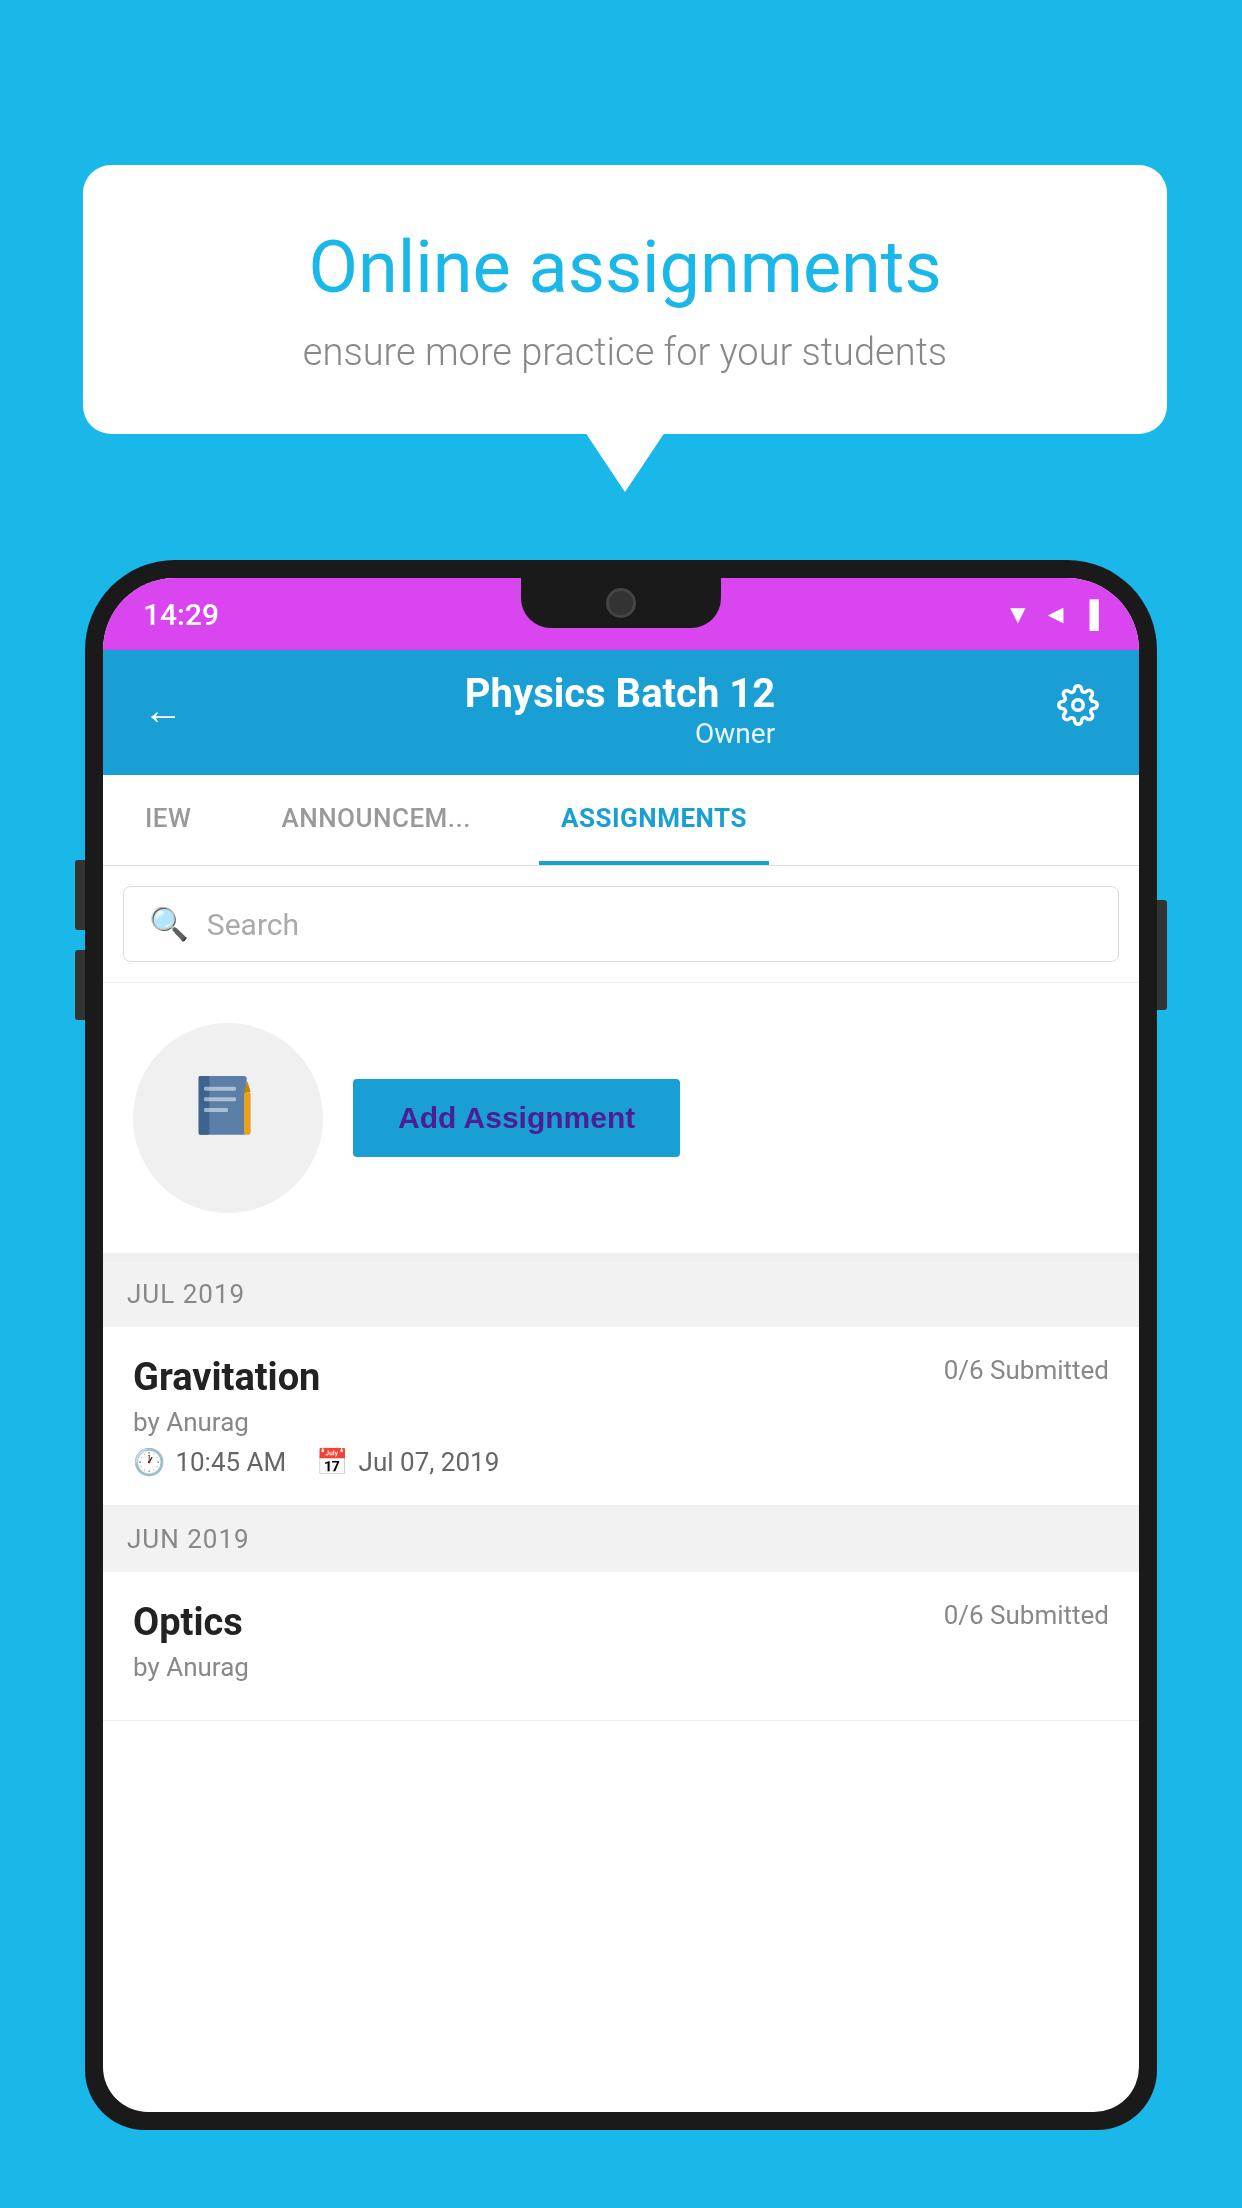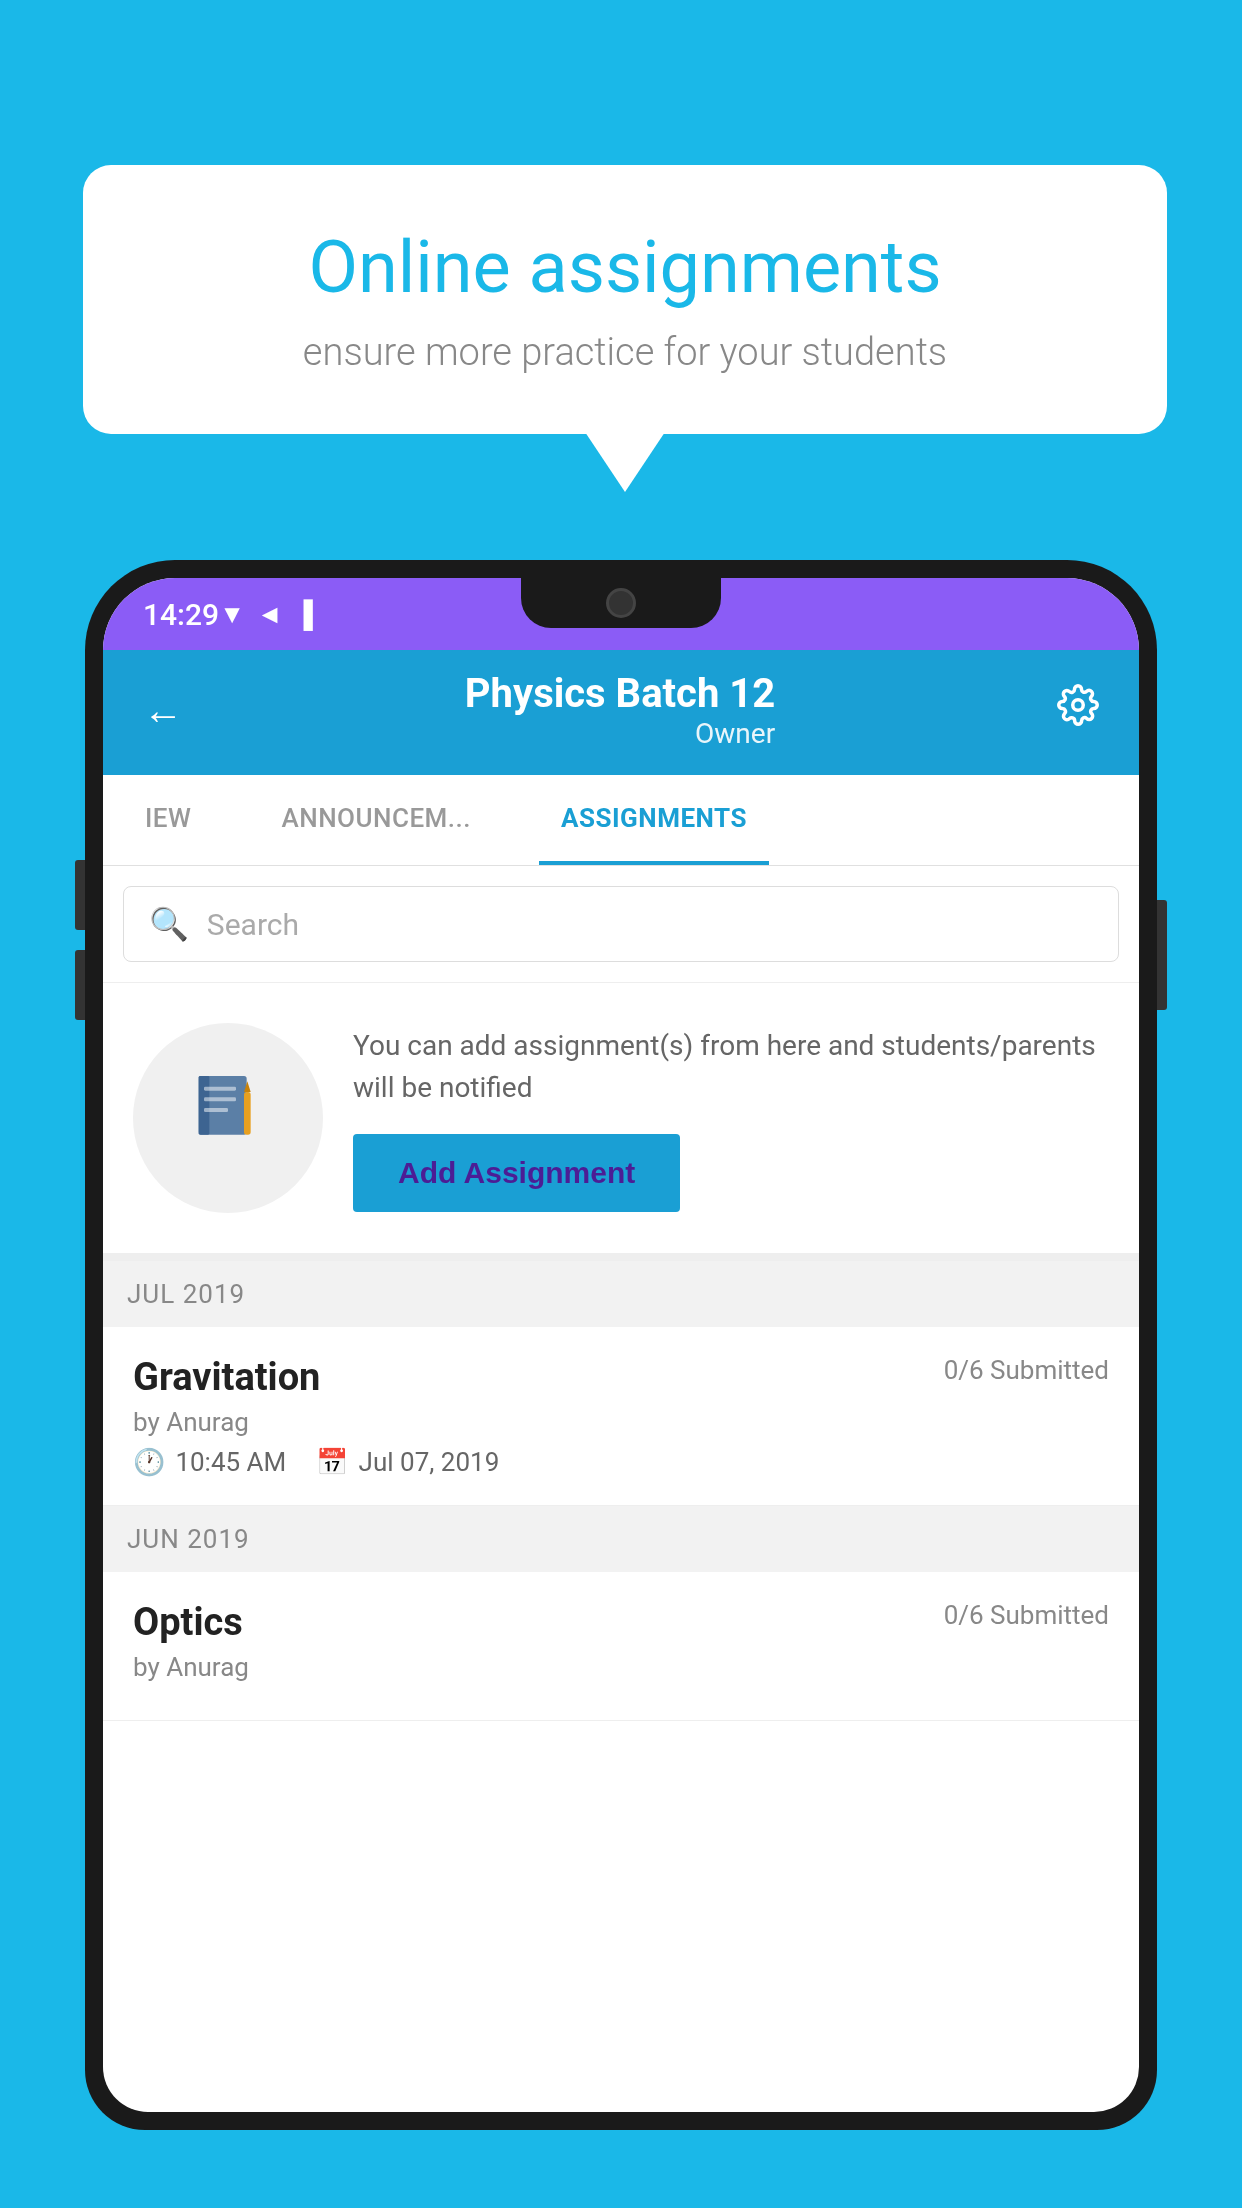--- a/index.html
+++ b/index.html
@@ -98,25 +98,25 @@
     .phone-screen {
       background: white;
       border-radius: 72px 72px 45px 45px;
       overflow: hidden;
       height: 100%;
       position: relative;
     }
 
     
     .status-bar {
-      background: #8b5cf6;
+      background: #d946ef;
       height: 72px;
       display: flex;
       align-items: center;
-      justify-content: flex-start;
+      justify-content: space-between;
       padding: 0 40px;
     }
 
     .status-time {
       color: white;
       font-size: 30px;
       font-weight: 500;
     }
 
     .status-icons {
@@ -428,21 +428,20 @@
               <rect x="8" y="6" width="8" height="44" rx="1" fill="#3d6491"></rect>
               <rect x="12" y="14" width="24" height="3" rx="1" fill="white" opacity="0.5"></rect>
               <rect x="12" y="22" width="24" height="3" rx="1" fill="white" opacity="0.5"></rect>
               <rect x="12" y="30" width="18" height="3" rx="1" fill="white" opacity="0.5"></rect>
               <rect x="42" y="18" width="5" height="32" rx="2" fill="#e8a020"></rect>
               <polygon points="42,18 47,18 44.5,10" fill="#c8820a"></polygon>
             </svg>
           </span>
         </div>
         <div class="add-assignment-right">
-          <div class="add-assignment-desc">You can add assignment(s) from here and students/parents will be notified</div>
           <button class="add-assignment-btn">Add Assignment</button>
         </div>
       </div>
 
       <div class="month-header">
         <span>JUL 2019</span>
       </div>
 
       <div class="assignment-item">
         <div class="assignment-top-row">

